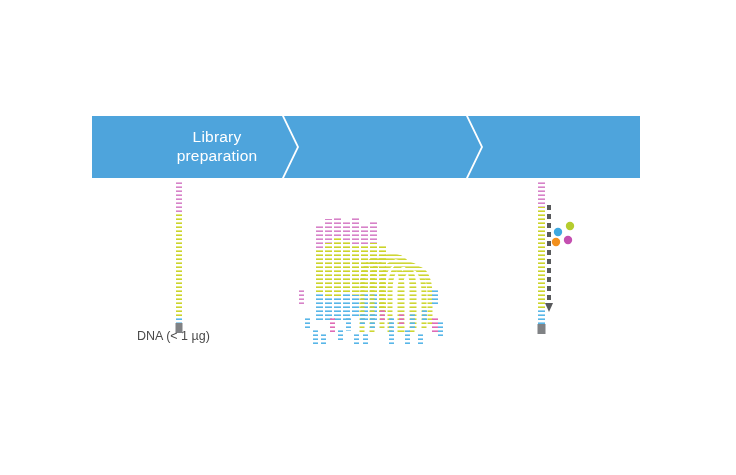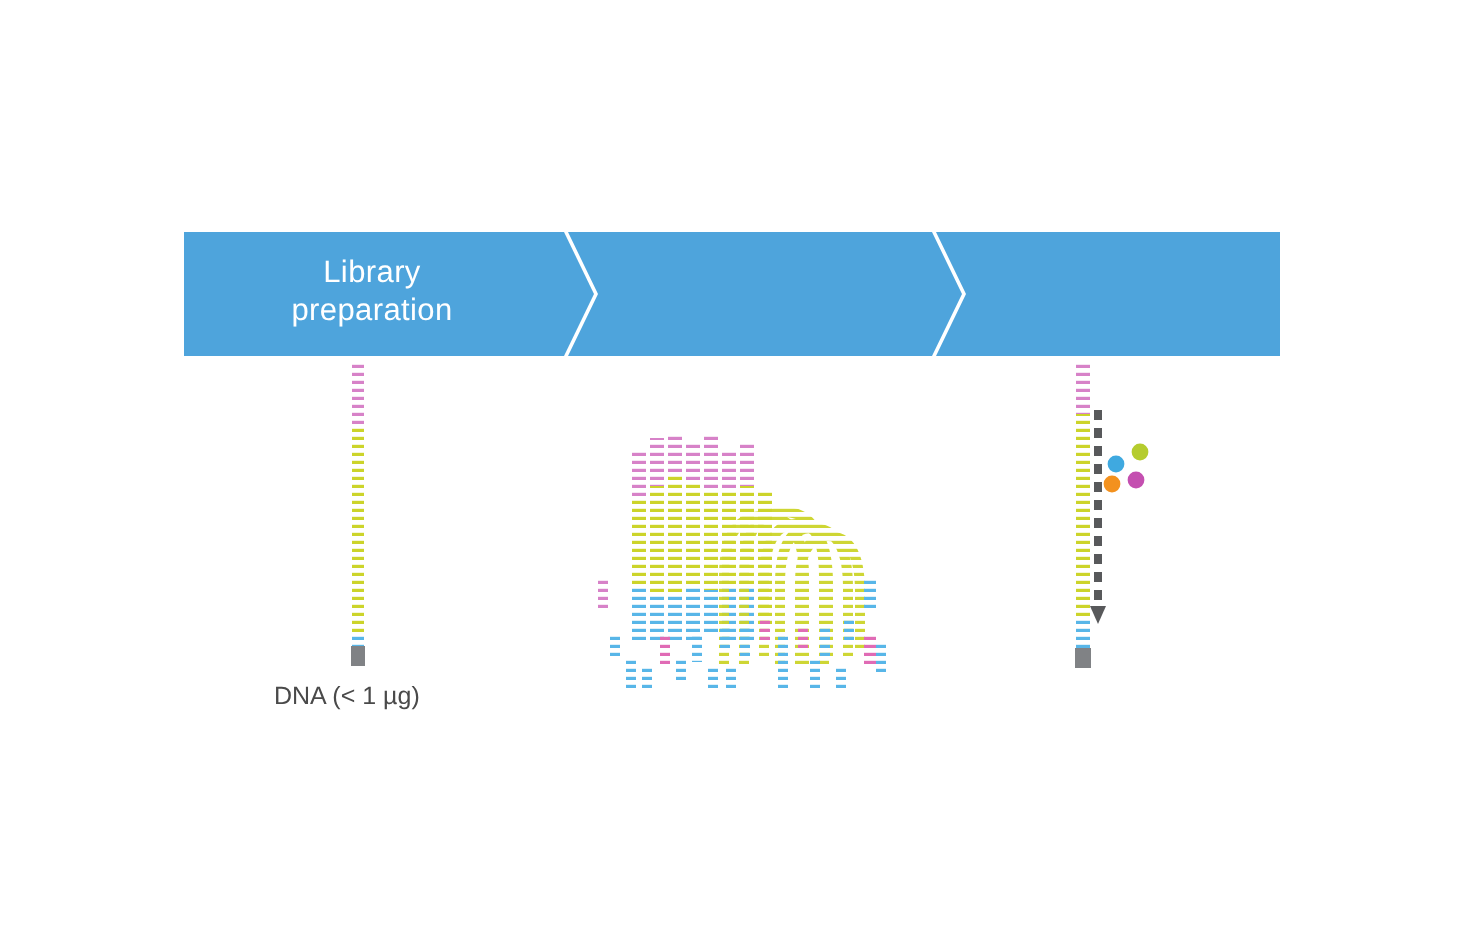--- a/index.html
+++ b/index.html
@@ -10,32 +10,32 @@
   }
   #stage{position:absolute;left:0;top:0;width:736px;height:475px;}
 
   
   .banner{position:absolute;left:92px;top:116px;width:548px;height:62px;}
   .banner svg{display:block;}
   .step-label{
     position:absolute;color:#ffffff;font-size:15.5px;line-height:19px;
     text-align:center;letter-spacing:.2px;white-space:pre-line;
   }
-  #label-library{left:92px;top:127px;width:188px;}
+  #label-library{left:92px;top:127px;width:188px;padding-left:31px;}
   #label-cluster{left:282px;top:137px;width:178px;}
   #label-sequencing{left:466px;top:137px;width:174px;}
 
   
   .art{position:absolute;left:0;top:0;width:736px;height:475px;pointer-events:none;}
 
   
   .caption{
     position:absolute;font-size:12.5px;color:#4a4a4a;white-space:nowrap;
   }
-  #caption-dna{left:137px;top:341px;}
+  #caption-dna{left:137px;top:329px;}
 </style>
 </head>
 <body>
 
 <div id="stage">
 
   <div class="banner">
     <svg width="548" height="62" viewBox="0 0 548 62" xmlns="http://www.w3.org/2000/svg">
       <g>
         <path d="M0,0 H190 L205,31 L190,62 H0 Z" fill="#4ea4dc"></path>

